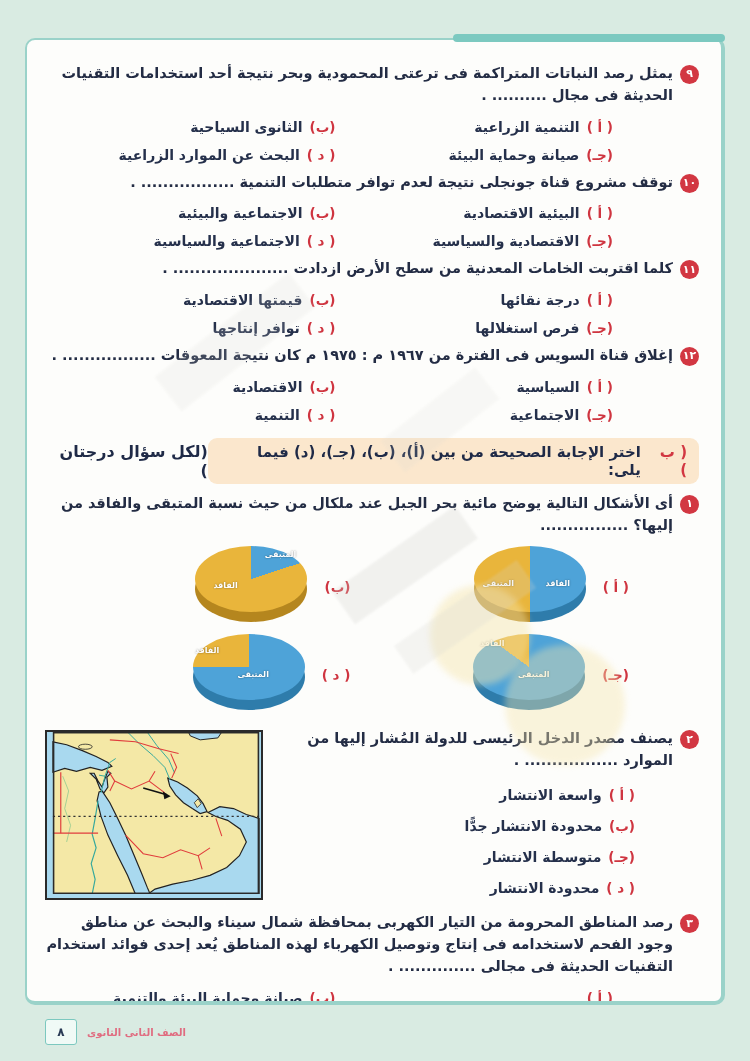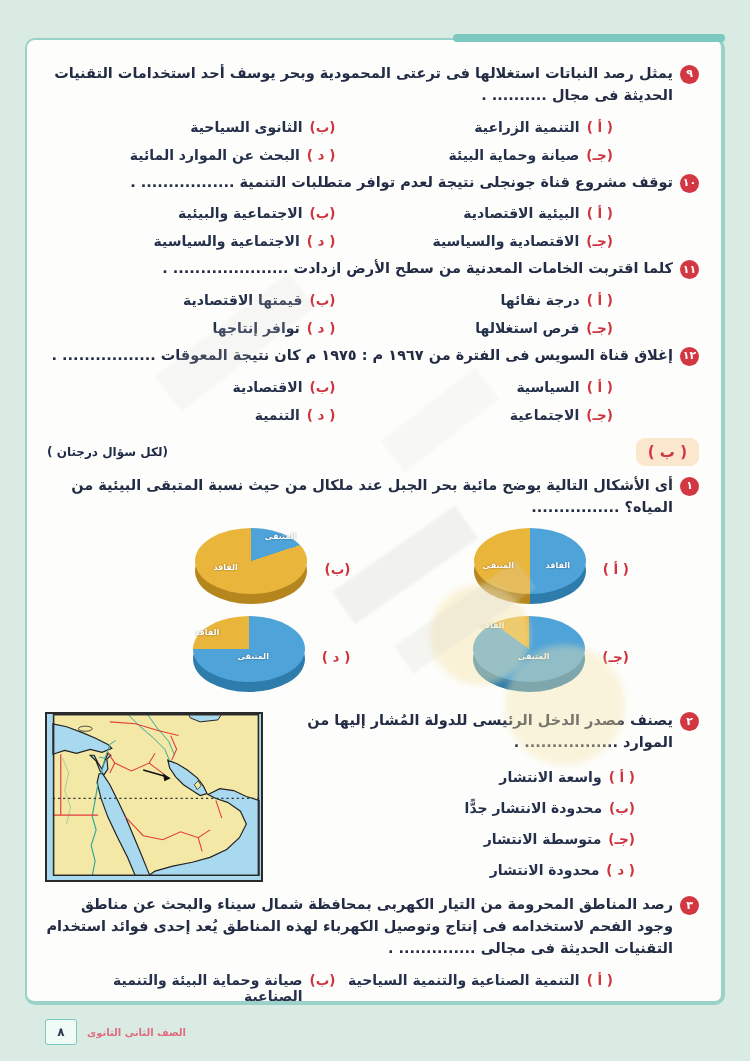--- a/index.html
+++ b/index.html
@@ -31,21 +31,21 @@
   .q-badge{width:19px;height:19px;border-radius:50%;background:#d23742;color:#fff;font-size:11px;font-weight:bold;
            display:inline-flex;align-items:center;justify-content:center;margin-left:7px;margin-top:2px;flex:none;}
   .q-text{flex:1;}
   .opts-grid{display:grid;grid-template-columns:1.05fr 1fr;padding:0 86px 0 26px;}
   .opt{display:flex;align-items:baseline;margin-top:12px;font-size:14px;font-weight:bold;color:#25304b;}
   .opt-letter{color:#cf3540;margin-left:7px;font-size:13.5px;flex:none;font-weight:bold;}
   
   .sec-b{display:flex;align-items:center;justify-content:space-between;margin-top:15px;}
   .sec-b-band{background:#fbe7cd;border-radius:9px;padding:5px 12px;display:flex;gap:7px;font-size:15px;font-weight:bold;color:#1f2a47;}
   .sec-b-letter{color:#d23742;}
-  .sec-b-note{font-weight:bold;color:#1f2a47;font-size:12px;margin-left:2px;}
+  .sec-b-note{font-weight:bold;color:#1f2a47;font-size:16px;margin-left:2px;}
   
   .pies{display:grid;grid-template-columns:1.05fr 1fr;padding:4px 70px 0 40px;}
   .pie-opt{display:flex;align-items:center;gap:10px;margin-top:6px;}
   .pie{position:relative;width:112px;height:82px;flex:none;}
   .pie-base{position:absolute;top:10px;left:0;width:112px;height:66px;border-radius:50%;}
   .pie-top{position:absolute;top:0;left:0;width:112px;height:66px;border-radius:50%;}
   .pie-0 .pie-base{background:linear-gradient(90deg,#b5861e 50%,#2e7cab 50%);}
   .pie-1 .pie-base{background:#b5861e;}
   .pie-2 .pie-base,.pie-3 .pie-base{background:#2e7cab;}
   .pie-lbl{position:absolute;color:#fff;font-size:8px;font-weight:bold;text-shadow:0 0 2px rgba(0,0,0,.45);white-space:nowrap;z-index:2;}
@@ -70,38 +70,38 @@
 </head>
 <body>
 
 <div class="top-accent"></div>
 
 <div class="card">
 
   <div>
     <div class="q-line">
       <span class="q-badge">٩</span>
-      <span class="q-text">يمثل رصد النباتات استغلالها فى ترعتى المحمودية وبحر يوسف أحد استخدامات التقنيات الحديثة فى مجال .......... .</span>
+      <span class="q-text">يمثل رصد النباتات المتراكمة فى ترعتى المحمودية وبحر نتيجة أحد استخدامات التقنيات الحديثة فى مجال .......... .</span>
     </div>
     <div class="opts-grid">
       <div class="opt">
           <span class="opt-letter">( أ )</span>
           <span>التنمية الزراعية</span>
         </div>
       <div class="opt">
           <span class="opt-letter">(ب)</span>
           <span>الثانوى السياحية</span>
         </div>
       <div class="opt">
           <span class="opt-letter">(جـ)</span>
           <span>صيانة وحماية البيئة</span>
         </div>
       <div class="opt">
           <span class="opt-letter">( د )</span>
-          <span>البحث عن الموارد المائية</span>
+          <span>البحث عن الموارد الزراعية</span>
         </div>
     </div>
   </div>
 
   <div>
     <div class="q-line">
       <span class="q-badge">١٠</span>
       <span class="q-text">توقف مشروع قناة جونجلى نتيجة لعدم توافر متطلبات التنمية ................. .</span>
     </div>
     <div class="opts-grid">
@@ -170,28 +170,29 @@
       <div class="opt">
           <span class="opt-letter">( د )</span>
           <span>التنمية</span>
         </div>
     </div>
   </div>
 
   <div class="sec-b">
     <div class="sec-b-band">
       <span class="sec-b-letter">( ب )</span>
+      <span>اختر الإجابة الصحيحة من بين (أ)، (ب)، (جـ)، (د) فيما يلى:</span>
     </div>
     <span class="sec-b-note">(لكل سؤال درجتان )</span>
   </div>
 
   <div>
     <div class="q-line">
       <span class="q-badge">١</span>
-      <span class="q-text">أى الأشكال التالية يوضح مائية بحر الجبل عند ملكال من حيث نسبة المتبقى البيئية من المياه؟ ................</span>
+      <span class="q-text">أى الأشكال التالية يوضح مائية بحر الجبل عند ملكال من حيث نسبة المتبقى والفاقد من إليها؟ ................</span>
     </div>
     <div class="pies">
       <div class="pie-opt">
         <span class="opt-letter">( أ )</span>
         <div class="pie pie-0">
           <div class="pie-base"></div>
           <div class="pie-top" style="background: conic-gradient(rgb(78, 163, 216) 0deg, rgb(78, 163, 216) 180deg, rgb(233, 181, 59) 180deg, rgb(233, 181, 59) 360deg);"></div>
           <span class="pie-lbl s0">الفاقد</span>
           <span class="pie-lbl s1">المتبقى</span>
         </div>
@@ -290,21 +291,20 @@
   </div>
 
   <div>
     <div class="q-line" style="margin-top:12px;">
       <span class="q-badge">٣</span>
       <span class="q-text">رصد المناطق المحرومة من التيار الكهربى بمحافظة شمال سيناء والبحث عن مناطق وجود الفحم لاستخدامه فى إنتاج وتوصيل الكهرباء لهذه المناطق يُعد إحدى فوائد استخدام التقنيات الحديثة فى مجالى .............. .</span>
     </div>
     <div class="opts-grid">
       <div class="opt">
           <span class="opt-letter">( أ )</span>
-          <span>التنمية الصناعية والتنمية السياحية</span>
         </div>
       <div class="opt">
           <span class="opt-letter">(ب)</span>
           <span>صيانة وحماية البيئة والتنمية الصناعية</span>
         </div>
 
     </div>
   </div>
 
 </div>

